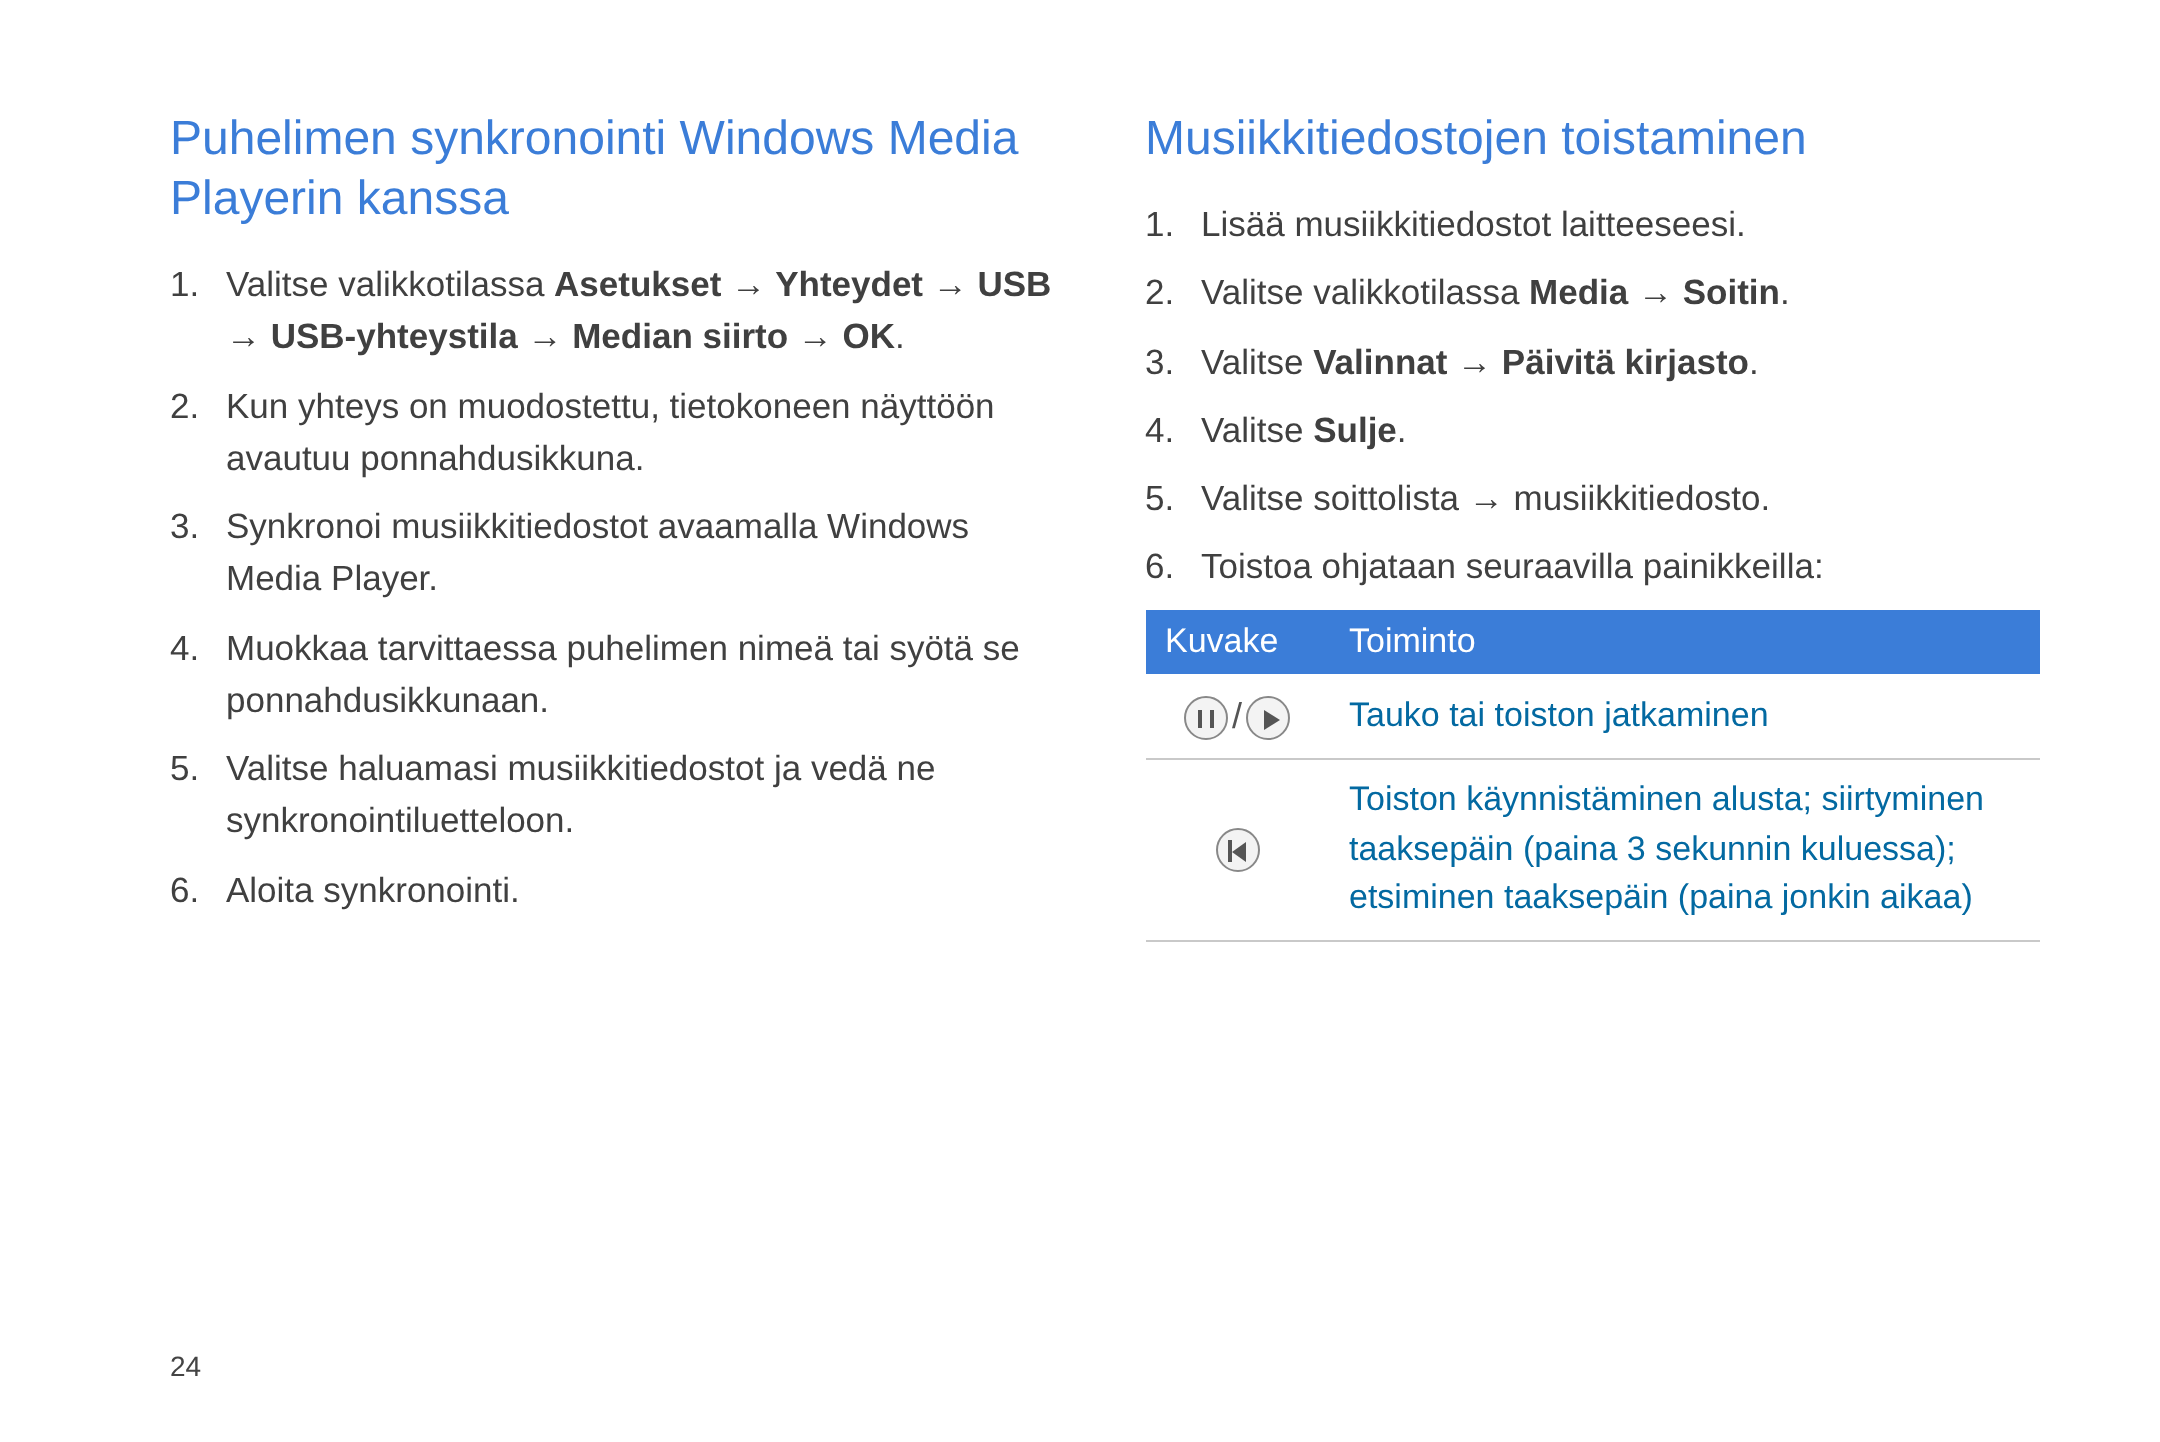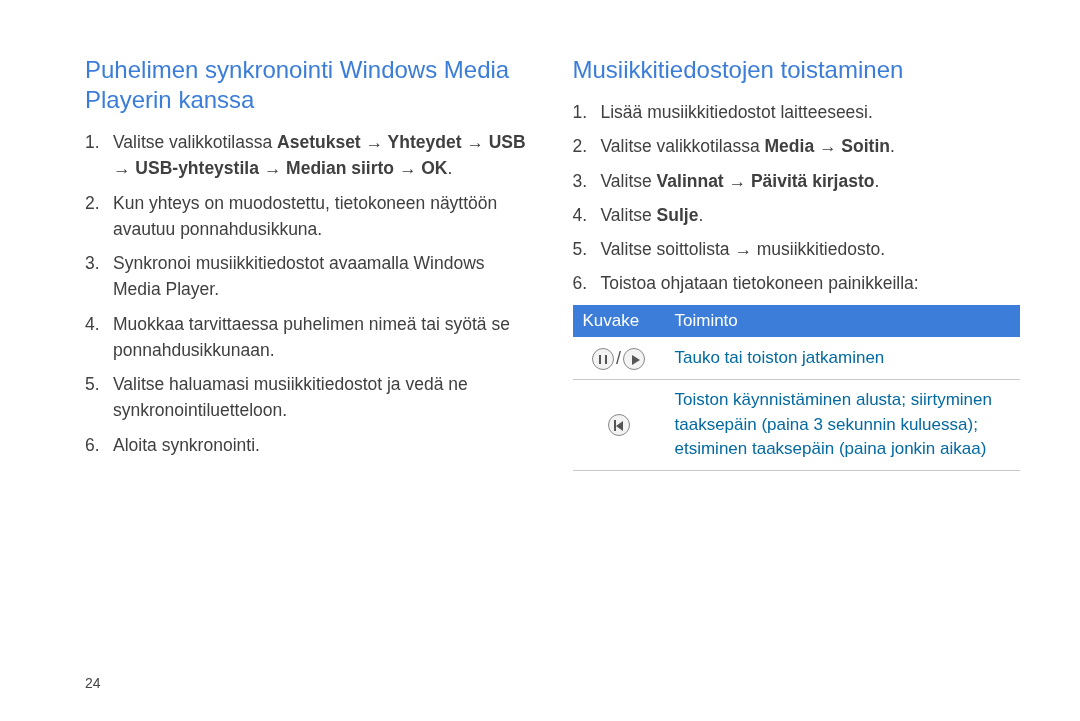--- a/index.html
+++ b/index.html
@@ -170,21 +170,21 @@
       <li>
         <span>Valitse valikkotilassa </span><b>Media → Soitin</b><span>.</span>
       </li>
       <li>
         <span>Valitse </span><b>Valinnat → Päivitä kirjasto</b><span>.</span>
       </li>
       <li>
         <span>Valitse </span><b>Sulje</b><span>.</span>
       </li>
       <li>Valitse soittolista → musiikkitiedosto.</li>
-      <li>Toistoa ohjataan tietokoneen painikkeilla:</li>
+      <li>Toistoa ohjataan seuraavilla painikkeilla:</li>
     </ol>
 
     <table>
       <thead>
         <tr>
           <th>Kuvake</th>
           <th>Toiminto</th>
         </tr>
       </thead>
       <tbody>

